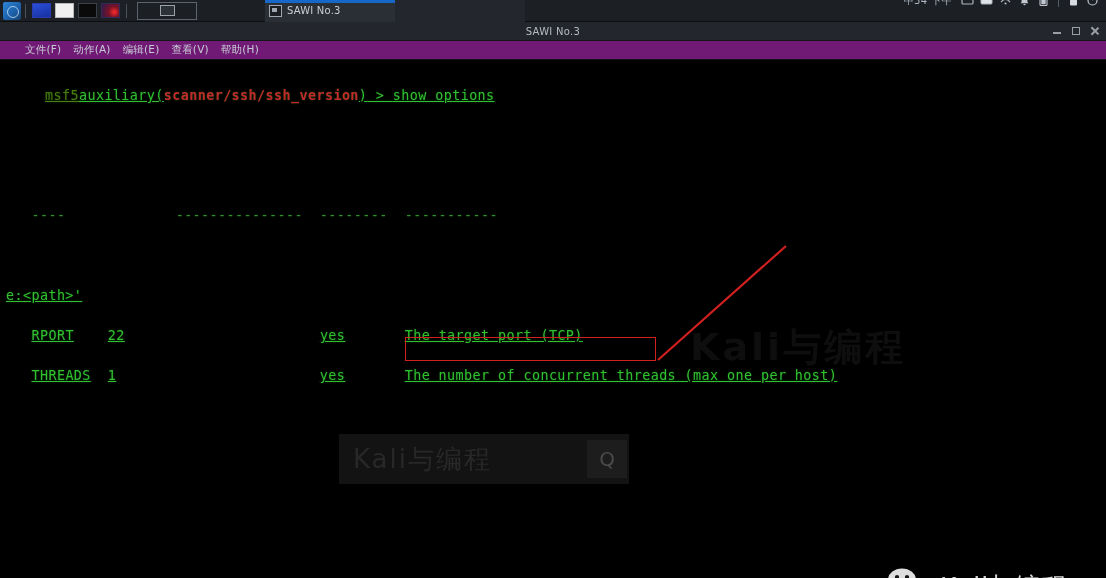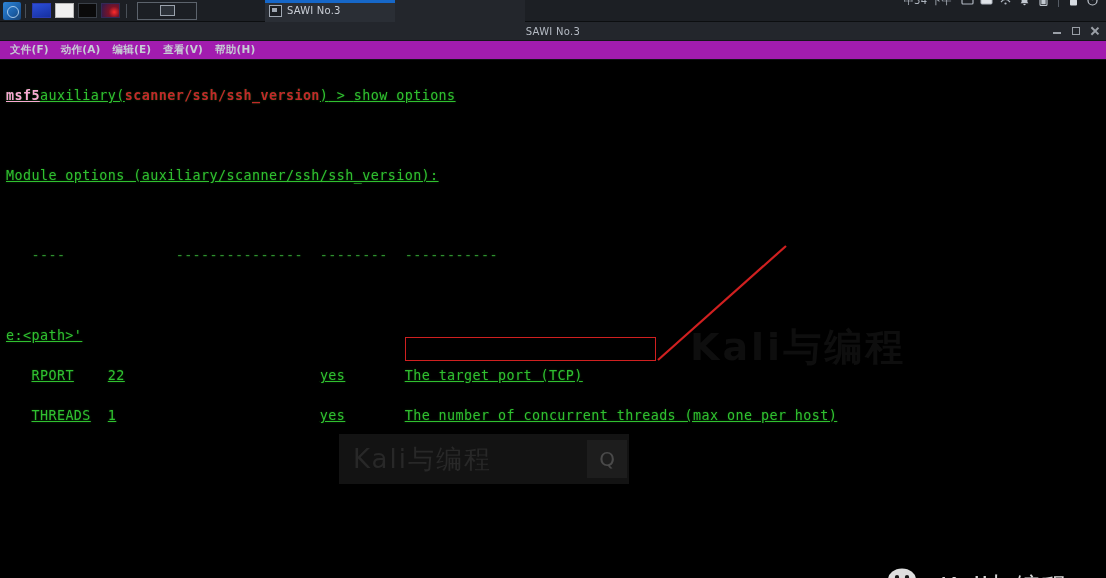--- a/index.html
+++ b/index.html
@@ -209,26 +209,25 @@
   }
   .wc-close::after, .wc-close::before {
     content:""; position:absolute; left:4px; top:0;
     width:1.6px; height:10px; background:#c3c8d0;
   }
   .wc-close::after { transform: rotate(45deg); }
   .wc-close::before { transform: rotate(-45deg); }
 
   #term-menubar {
     height: 18px;
-    background: #a21caf;
-    display: flex;
-    align-items: center;
-    padding-left: 4px;
+    background: #701a75;
+    display: flex;
+    align-items: center;
+    padding-left: 19px;
     border-bottom: 1px solid #111316;
-    font-weight: bold;
   }
   .menu-item {
     font-family: "DejaVu Sans", "Liberation Sans", sans-serif;
     font-size: 10.5px;
     color: #c6ccd4;
     padding: 1px 6px;
     letter-spacing: .2px;
     filter: blur(.45px);
     white-space: nowrap;
   }
@@ -250,21 +249,21 @@
     line-height: 20px;
     color: #2fc62f;
     white-space: pre;
     letter-spacing: .42px;
     text-shadow: 0 0 2px rgba(40,220,40,.30);
     padding-left: 6px;
     box-sizing: border-box;
   }
   .ln { height: 20px; }
   .c-green   { color: #30c030; text-decoration: underline; }
-  .c-bgreen  { color: #f9a8d4; font-weight: bold; }
+  .c-bgreen  { color: #4d7c0f; font-weight: normal; margin-left: 39px; }
   .c-red     { color: #c02a2a; font-weight: bold; }
   .u-line    { text-decoration: underline; }
 
   
   .rule { color: #2f8f2f; }
 
   
   #annotation {
     position: absolute;
     left: 0; top: 0;
@@ -439,21 +438,20 @@
     <div class="menu-item">帮助(H)</div>
   </div>
 
   <div id="term-body">
 
     <div class="wm-dark" id="wm-bg-faint">Kali与编程</div>
 
     <div id="term-text">
 <div class="ln"><span class="c-bgreen u-line">msf5</span><span class="c-green">auxiliary(</span><span class="c-red">scanner/ssh/ssh_version</span><span class="c-green">)</span><span class="c-green"> &gt; </span><span class="c-green">show options</span></div>
 <div class="ln"> </div>
-<div class="ln"><span class="c-green">Module options (auxiliary/scanner/ssh/ssh_version):</span></div>
 <div class="ln"> </div>
 <div class="ln">   <span class="rule">----</span>             <span class="rule">---------------</span>  <span class="rule">--------</span>  <span class="rule">-----------</span></div>
 <div class="ln"> </div>
 <div class="ln"><span class="c-green">e:&lt;path&gt;'</span></div>
 <div class="ln">   <span class="c-green">RPORT</span>    <span class="c-green">22</span>                       <span class="c-green">yes</span>       <span class="c-green">The target port (TCP)</span></div>
 <div class="ln">   <span class="c-green">THREADS</span>  <span class="c-green">1</span>                        <span class="c-green">yes</span>       <span class="c-green">The number of concurrent threads (max one per host)</span></div>
 <div class="ln"> </div>
 
 
 

